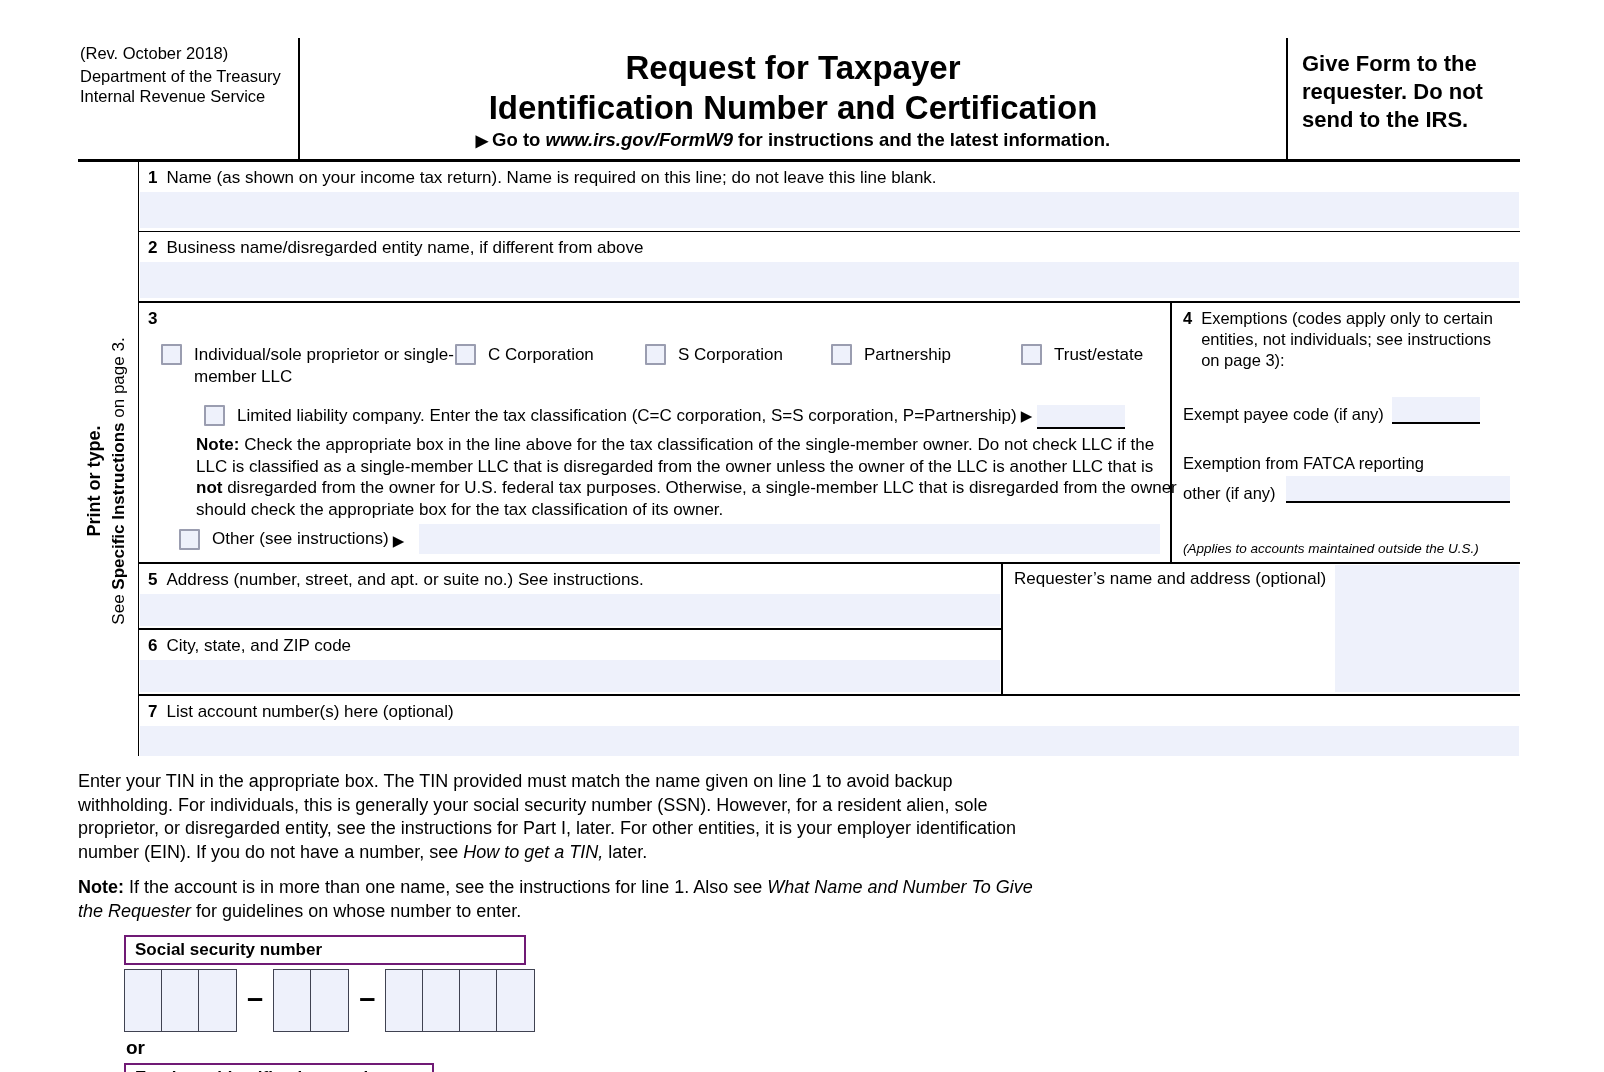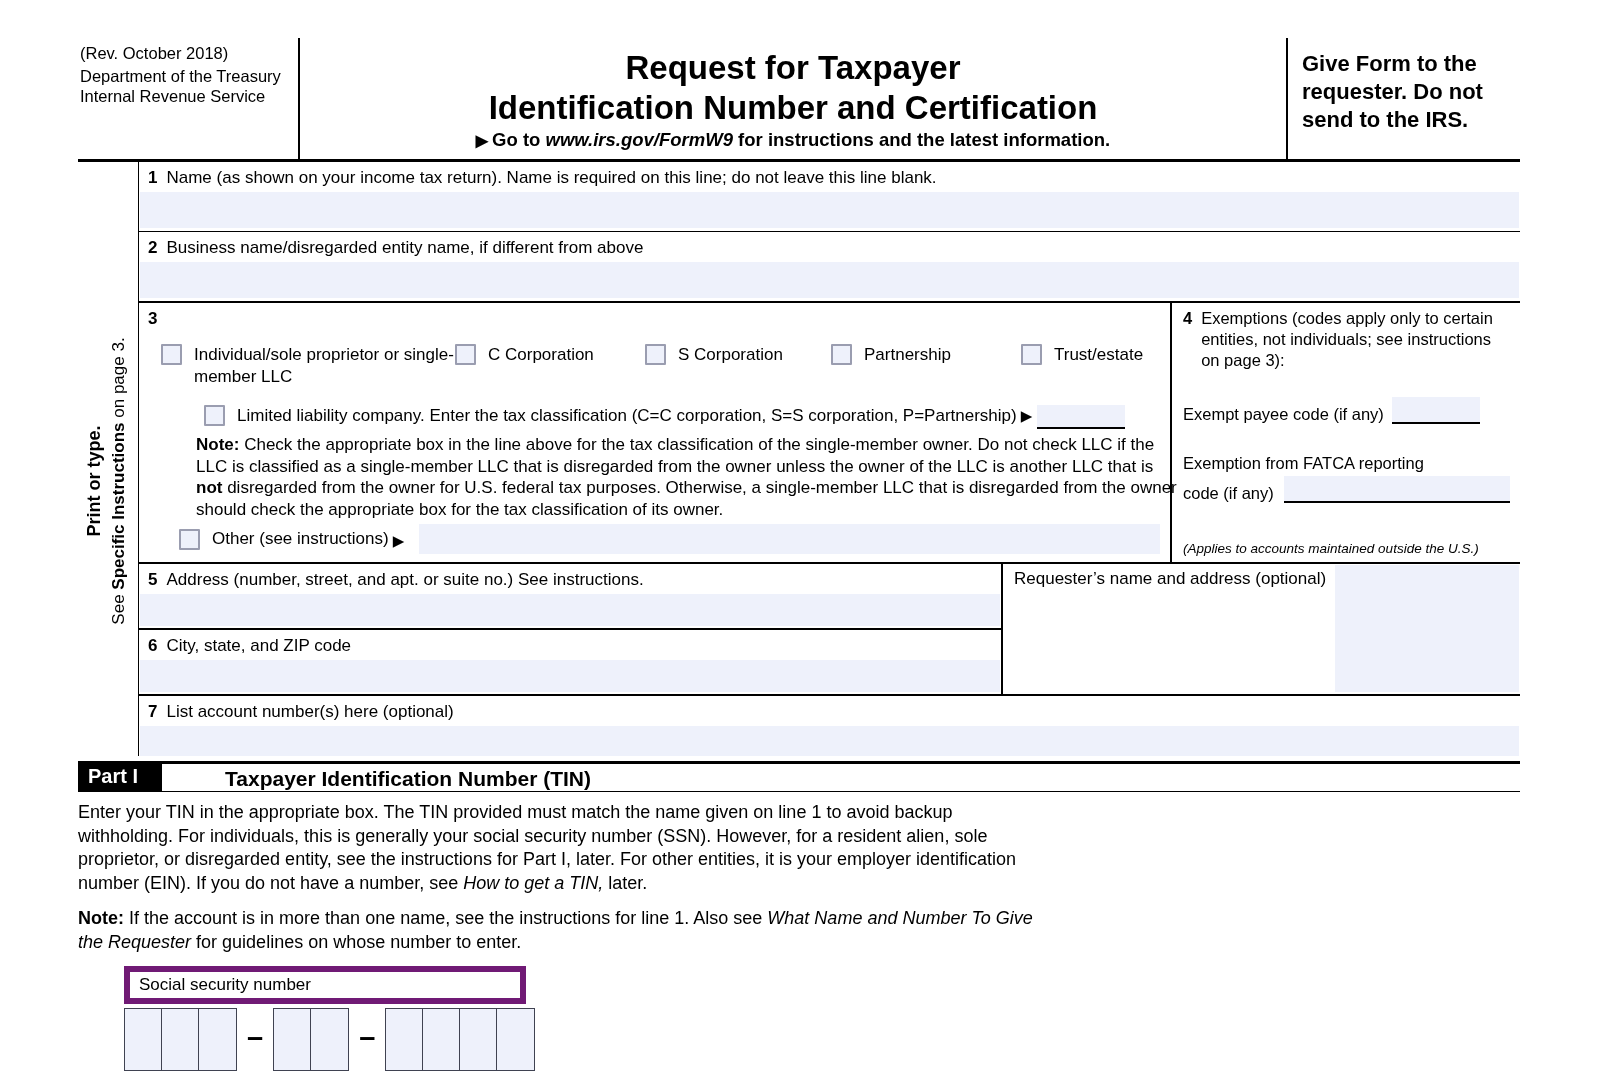--- a/index.html
+++ b/index.html
@@ -100,21 +100,21 @@
     display: flex; align-items: center; padding: 0 13px 2px 10px; min-width: 84px;
   }
   .part-title { font-weight: bold; font-size: 21px; padding: 3px 0 0 63px; }
   .part2-bar { border-bottom: 2px solid #7d7d7d; }
 
   
   .p1 { display: flex; padding-top: 9px; min-height: 223px; flex-direction: column; }
   .p1-text { width: 960px; font-size: 18px; line-height: 23.5px; }
   .p1-text p { margin-bottom: 12px; }
   .p1-right { flex: 1; padding-left: 46px; }
-  .tin-label-box { border: 6px solid #701a75; font-weight: normal; font-size: 17px; padding: 3px 9px; width: 402px; }
+  .tin-label-box { border: 2px solid #701a75; font-weight: bold; font-size: 17px; padding: 3px 9px; width: 402px; }
   .tin-label-box.ein { width: 310px; }
   .cells-row { display: flex; align-items: center; margin-top: 4px; }
   .cell-group { display: flex; border: 1.5px solid #3f4251; }
   .cell { width: 37px; height: 61px; background: #eef1fb; border-right: 1.5px solid #3f4251; }
   .cell:last-child { border-right: none; }
   .dash { font-weight: bold; font-size: 29px; margin: 0 10px; padding-bottom: 5px; }
   .or { font-weight: bold; font-size: 19px; margin: 5px 0 4px 2px; }
 </style>
 </head>
 <body>
@@ -216,21 +216,21 @@
         <div class="row-label">
             <b>4</b>
             <span>Exemptions (codes apply only to certain entities, not individuals; see instructions on page 3):</span>
           </div>
         <div class="exempt-row">
           <span>Exempt payee code (if any)</span>
           <div class="mini-field exempt-field"></div>
         </div>
         <div class="fatca-label">Exemption from FATCA reporting</div>
         <div class="fatca-row">
-          <span>code (if any)</span>
+          <span>other (if any)</span>
           <div class="mini-field fatca-field"></div>
         </div>
         <div class="applies">(Applies to accounts maintained outside the U.S.)</div>
       </div>
     </div>
 
     <div class="row56">
       <div class="col56">
         <div class="r5">
           <div class="row-label">
@@ -255,24 +255,20 @@
 
     <div class="r7">
       <div class="row-label">
           <b>7</b>
           <span>List account number(s) here (optional)</span>
         </div>
       <div class="field"></div>
     </div>
   </div>
 
-  <div class="part-bar">
-    <div class="part-tag">Part I</div>
-    <div class="part-title">Taxpayer Identification Number (TIN)</div>
-  </div>
 
   <div class="p1">
     <div class="p1-text">
       <p><span>Enter your TIN in the appropriate box. The TIN provided must match the name given on line 1 to avoid backup withholding. For individuals, this is generally your social security number (SSN). However, for a resident alien, sole proprietor, or disregarded entity, see the instructions for Part I, later. For other entities, it is your employer identification number (EIN). If you do not have a number, see </span><i>How to get a TIN,</i><span> later.</span></p>
       <p><b>Note:</b><span> If the account is in more than one name, see the instructions for line 1. Also see </span><i>What Name and Number To Give the Requester</i><span> for guidelines on whose number to enter.</span></p>
     </div>
     <div class="p1-right">
       <div class="tin-label-box">Social security number</div>
       <div class="cells-row">
         <div class="cell-group">

